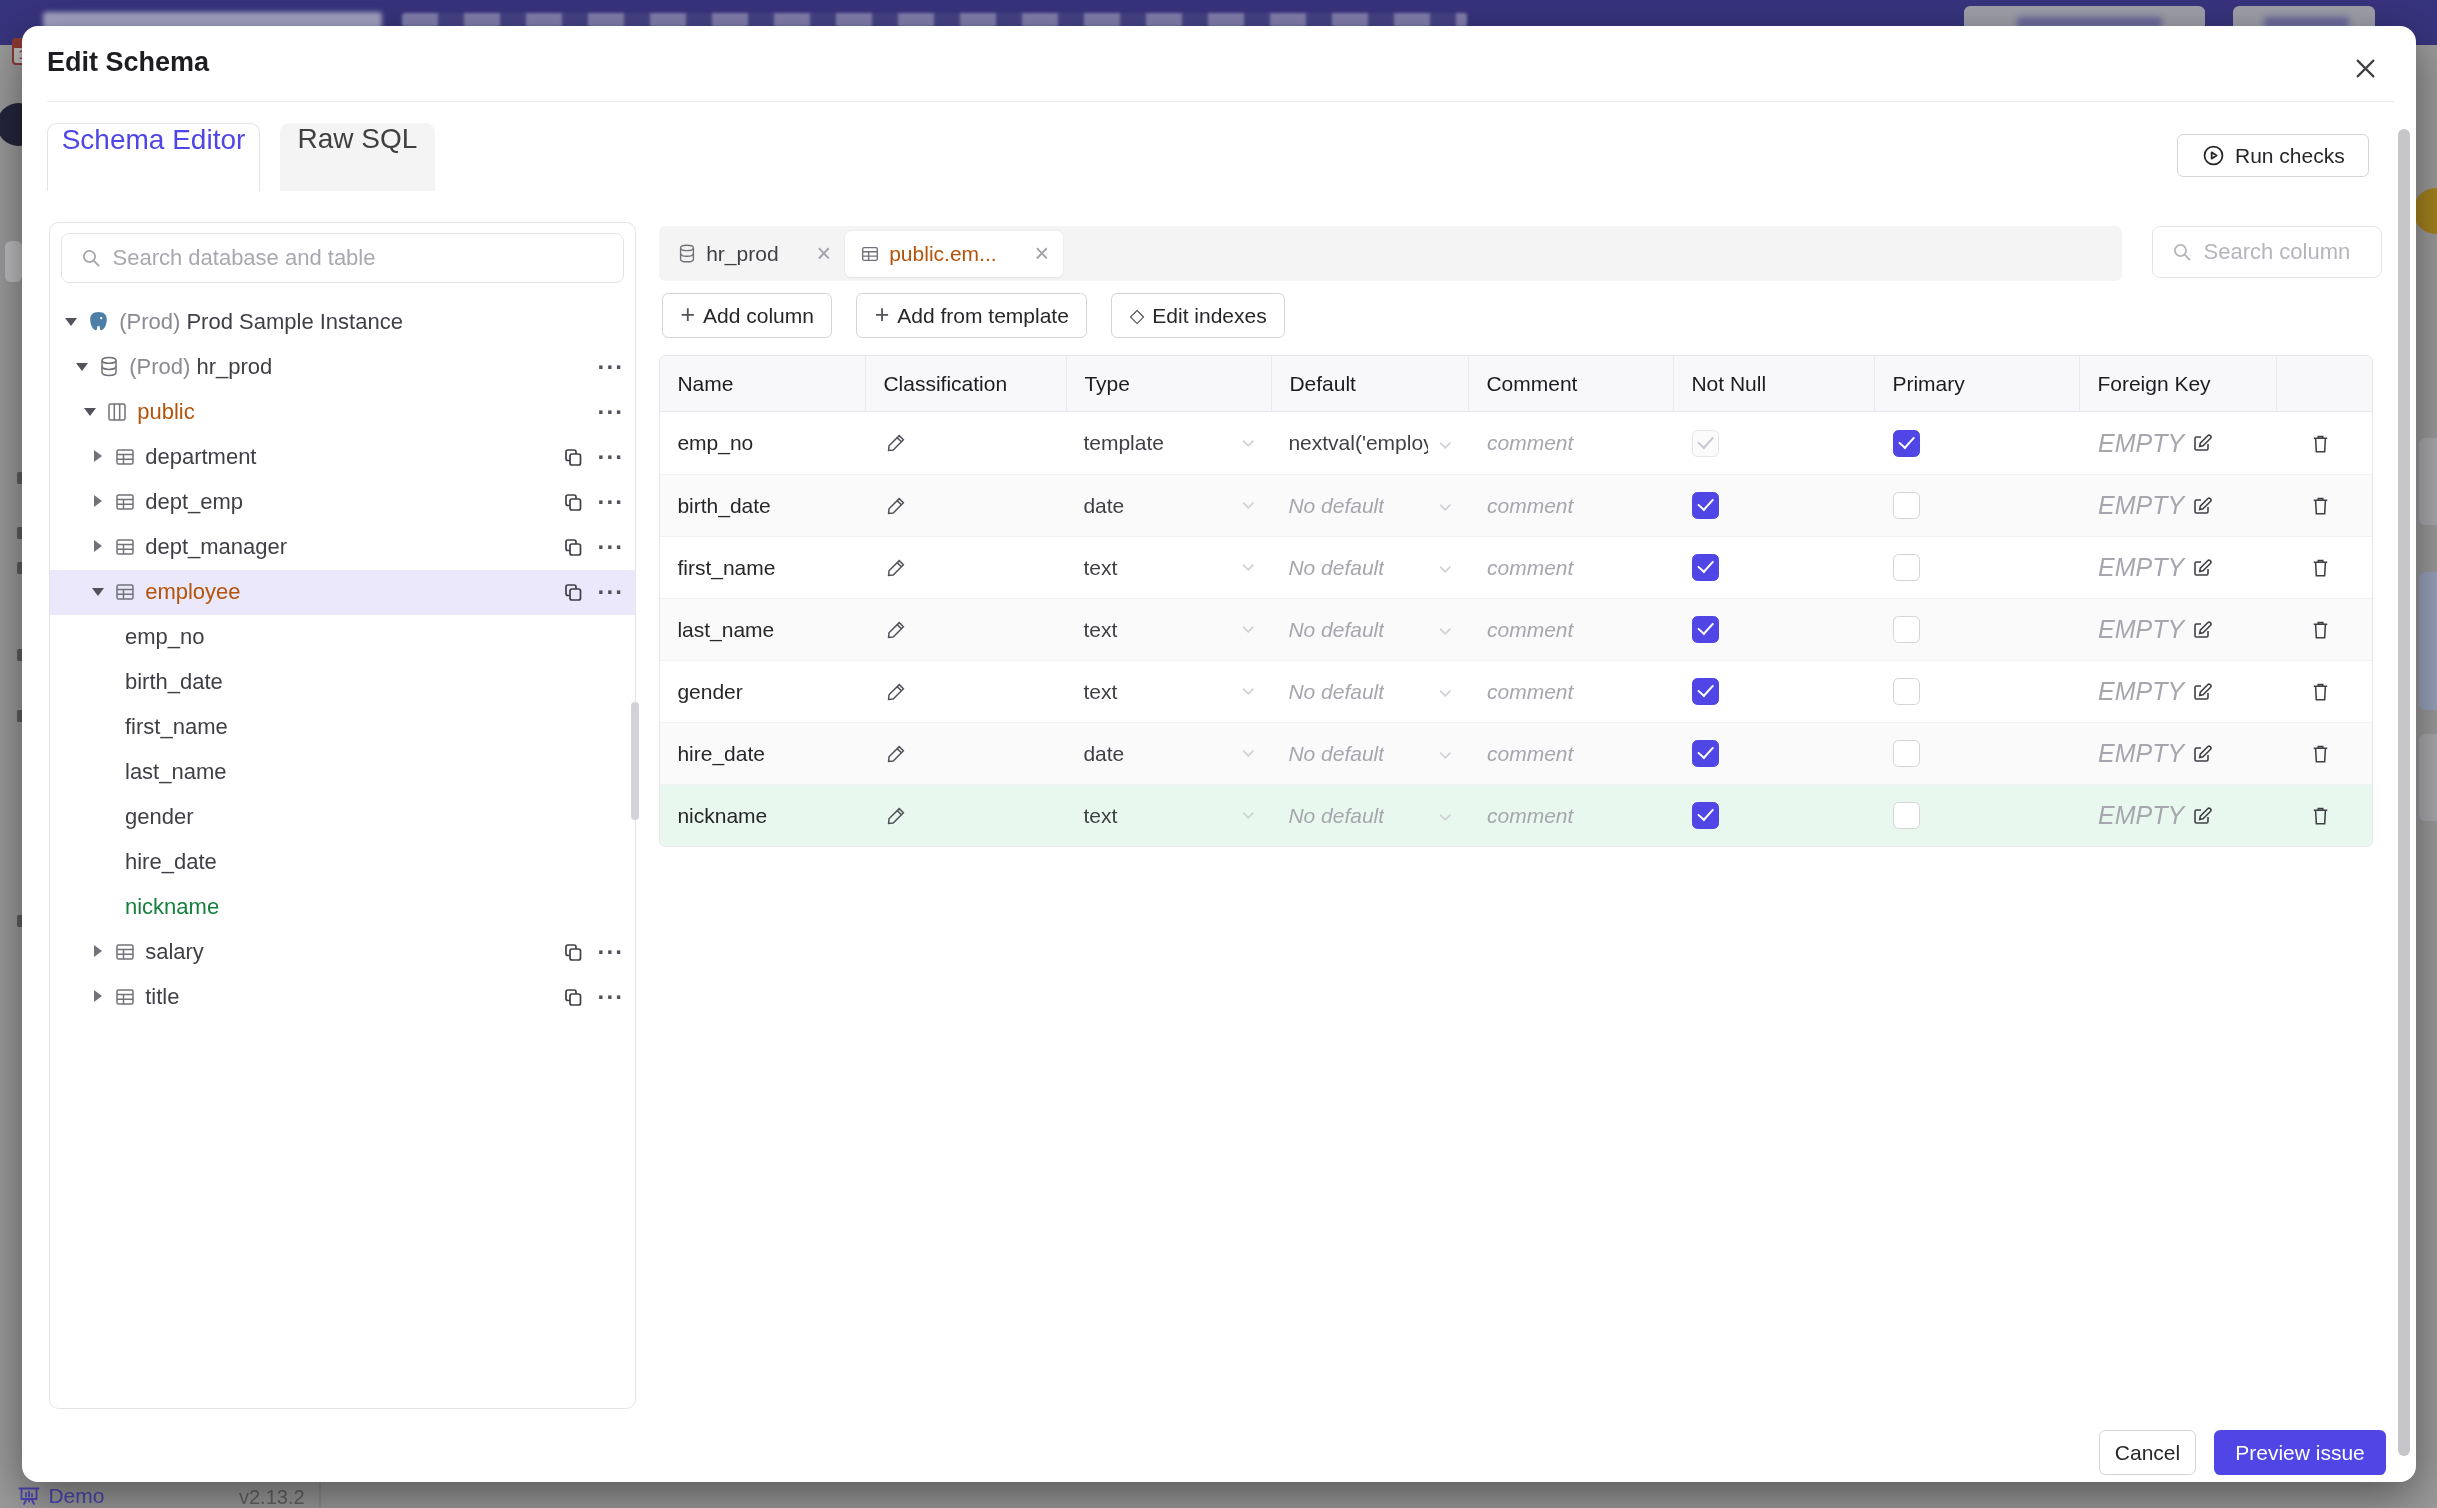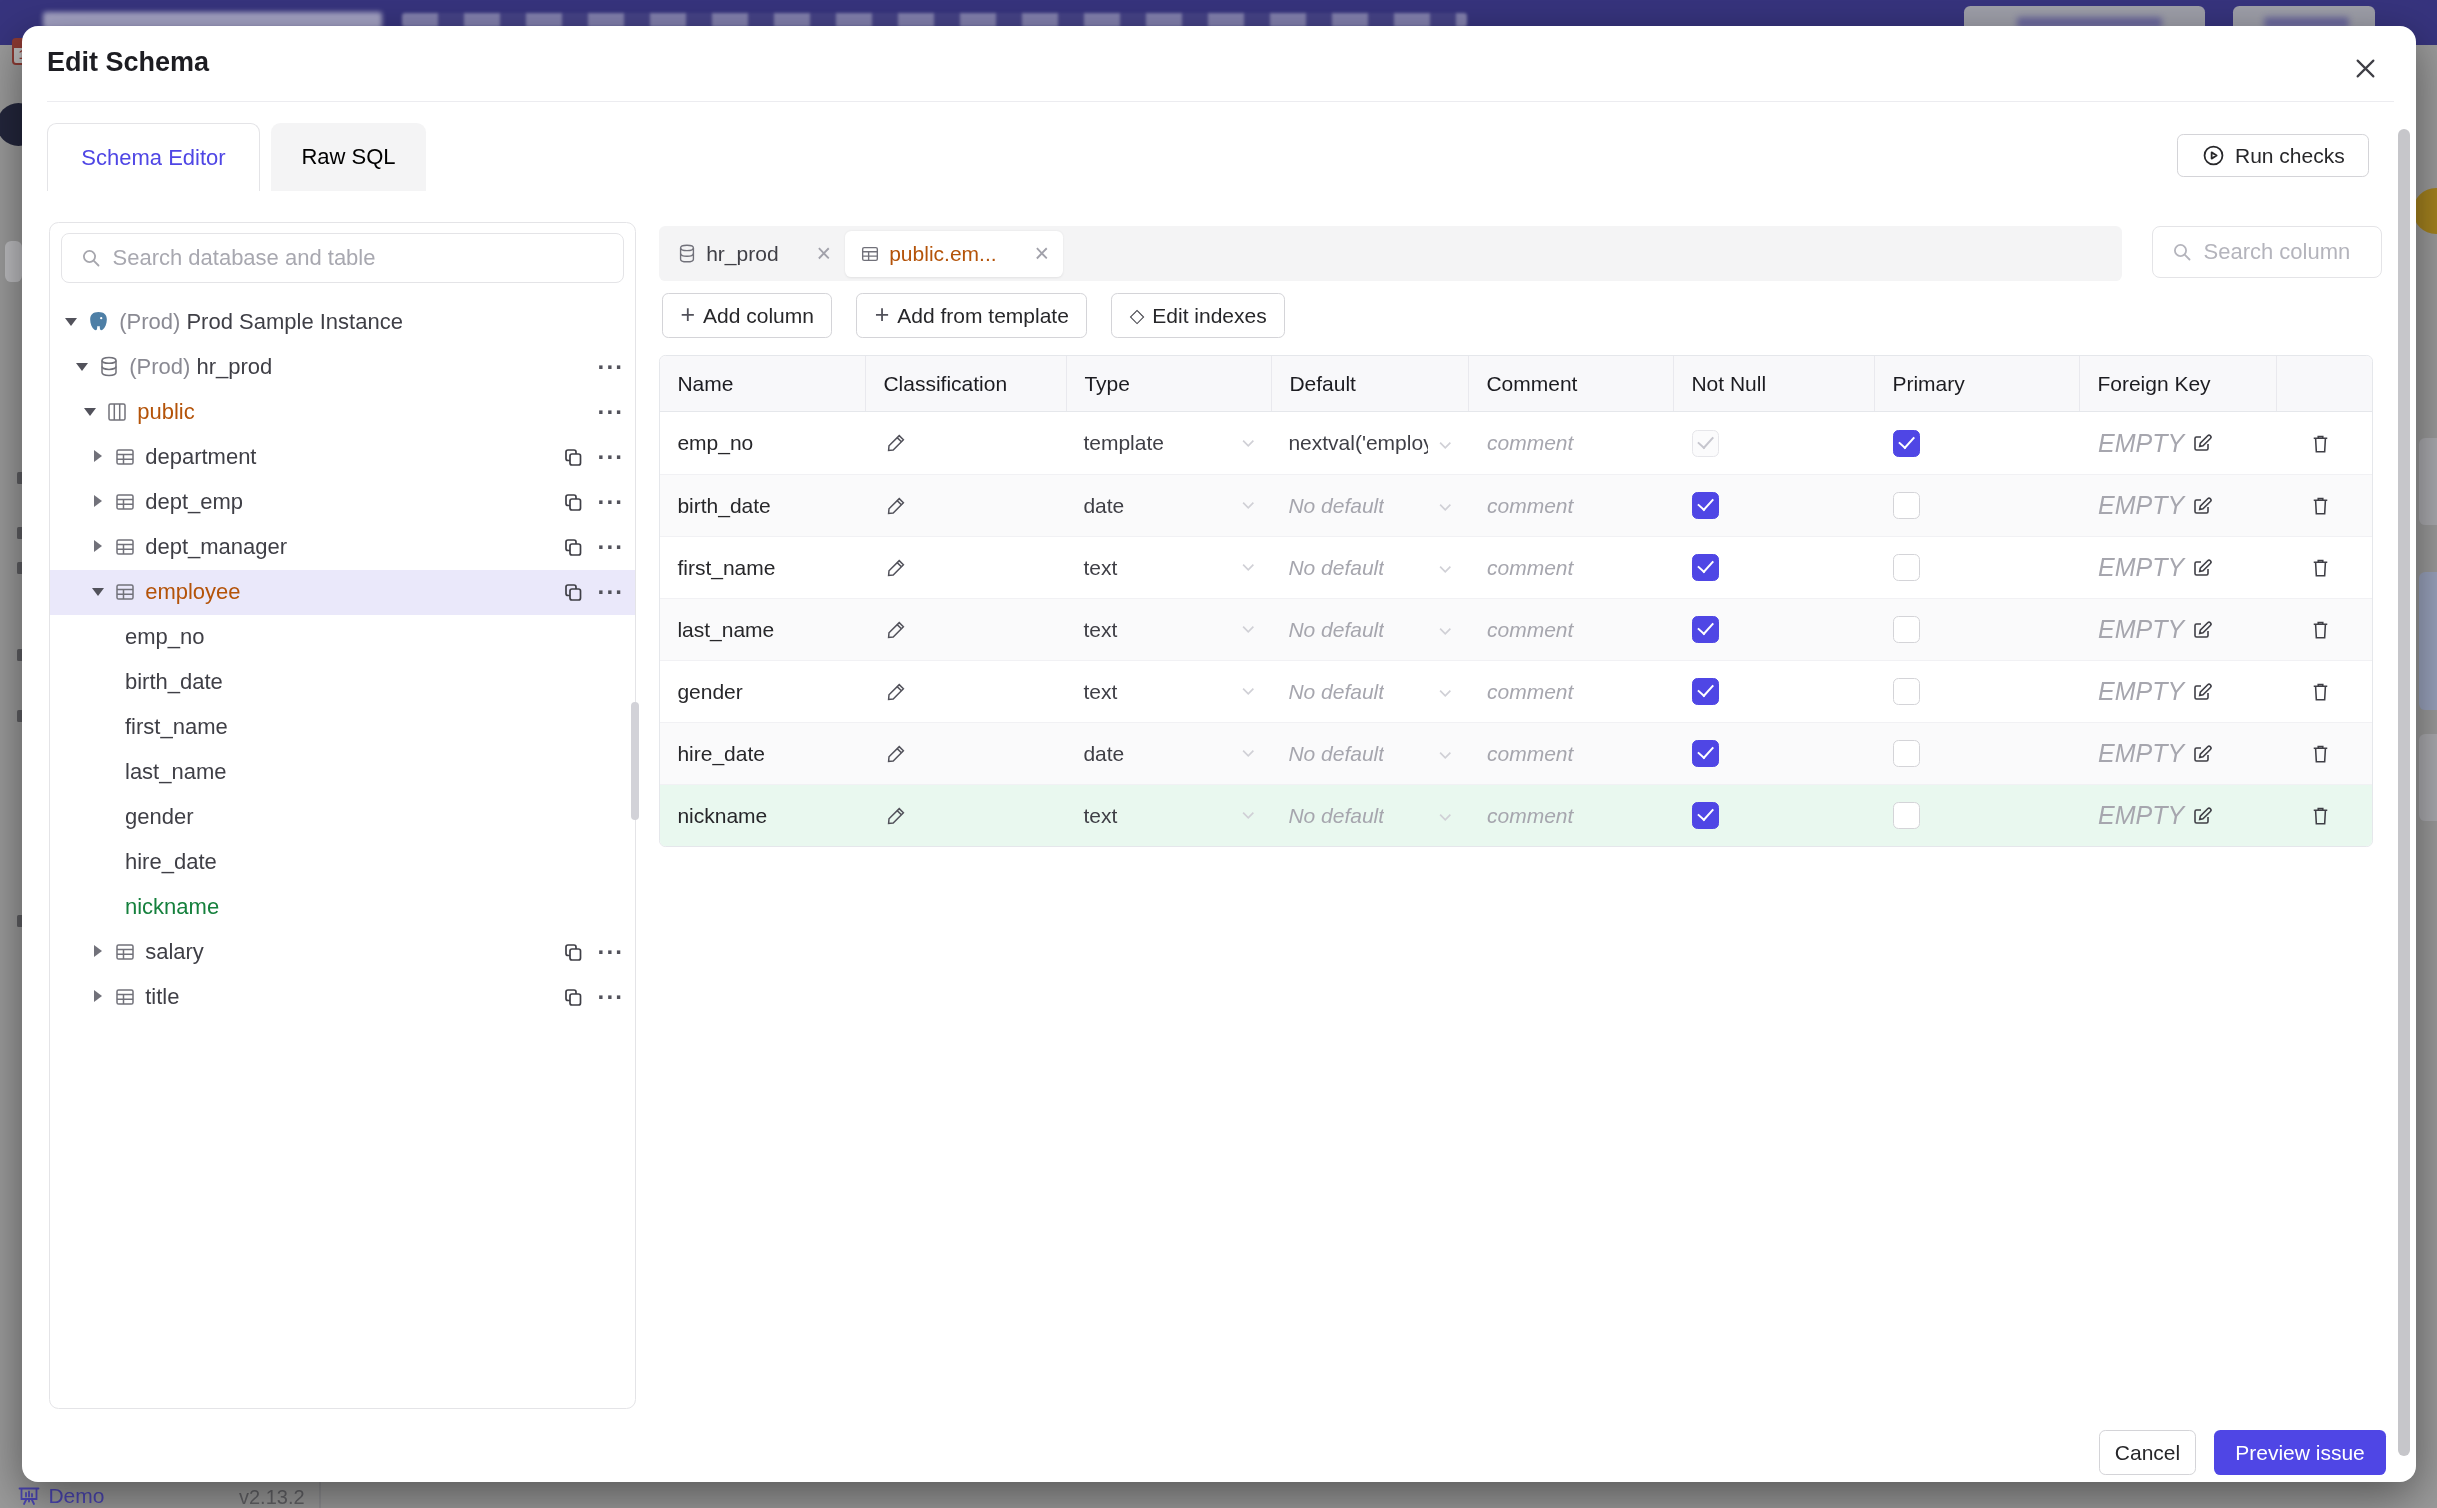--- a/index.html
+++ b/index.html
@@ -32,23 +32,23 @@
   .demo { position:absolute; left:17.4px; top:2.4px; display:flex; align-items:center; gap:7px; color:#4c46b5; font-size:21px; font-weight:500;}
   .version { position:absolute; left:239px; top:4px; color:#636367; font-size:20px; }
 
   
   .modal { position:absolute; left:22px; top:26px; width:2394px; height:1456px; background:#fff; border-radius:16px;
            box-shadow:0 14px 47px rgba(0,0,0,.45); }
   .m-title { position:absolute; left:25px; top:20.5px; font-size:27px; font-weight:600; color:#1d1d22; }
   .m-close { position:absolute; left:2323px; top:22px; width:41px; height:41px; display:flex; align-items:center; justify-content:center; cursor:pointer; border-radius:6.3px; }
   .m-divider { position:absolute; left:25px; top:75px; width:2347px; height:0.8px; background:#ececf0; }
 
-  .tab { position:absolute; top:97px; height:68px; display:flex; align-items:center; justify-content:center; font-size:22px; border-radius:9.5px 9.5px 0 0; cursor:pointer; }
+  .tab { position:absolute; top:97px; height:68px; display:flex; align-items:flex-start; justify-content:center; font-size:28px; border-radius:9.5px 9.5px 0 0; cursor:pointer; }
   .tab.active { left:25px; width:213px; border:0.8px solid #e4e4e7; border-bottom:none; color:#4f46e5; background:#fff; font-weight:500; }
-  .tab.idle { left:249px; width:155px; background:#f4f4f5; color:#000000; }
+  .tab.idle { left:258px; width:155px; background:#f4f4f5; color:#404040; }
   .runchecks { position:absolute; left:2155px; top:108px; width:192px; height:43px; border:0.8px solid #d4d4d8; border-radius:6.3px;
                display:flex; align-items:center; justify-content:center; gap:8.7px; font-size:21px; color:#27272a; background:#fff; cursor:pointer; }
 
   
   .sidepanel { position:absolute; left:27px; top:196px; width:587px; height:1187px; border:0.8px solid #e4e4e7; border-radius:9.5px; background:#fff; overflow:hidden; }
   .searchbox { display:flex; align-items:center; gap:9.5px; border:0.8px solid #e4e4e7; border-radius:8px; background:#fff; padding:0 17px; }
   .searchbox input { border:none; outline:none; font-size:22px; color:#3f3f46; width:100%; font-family:"Liberation Sans",sans-serif; background:transparent; }
   .searchbox input::placeholder { color:#a8a8b0; }
   .side-search { margin:9.5px 11px 0 11px; height:50px; }
   .tree { margin-top:17.4px; }

